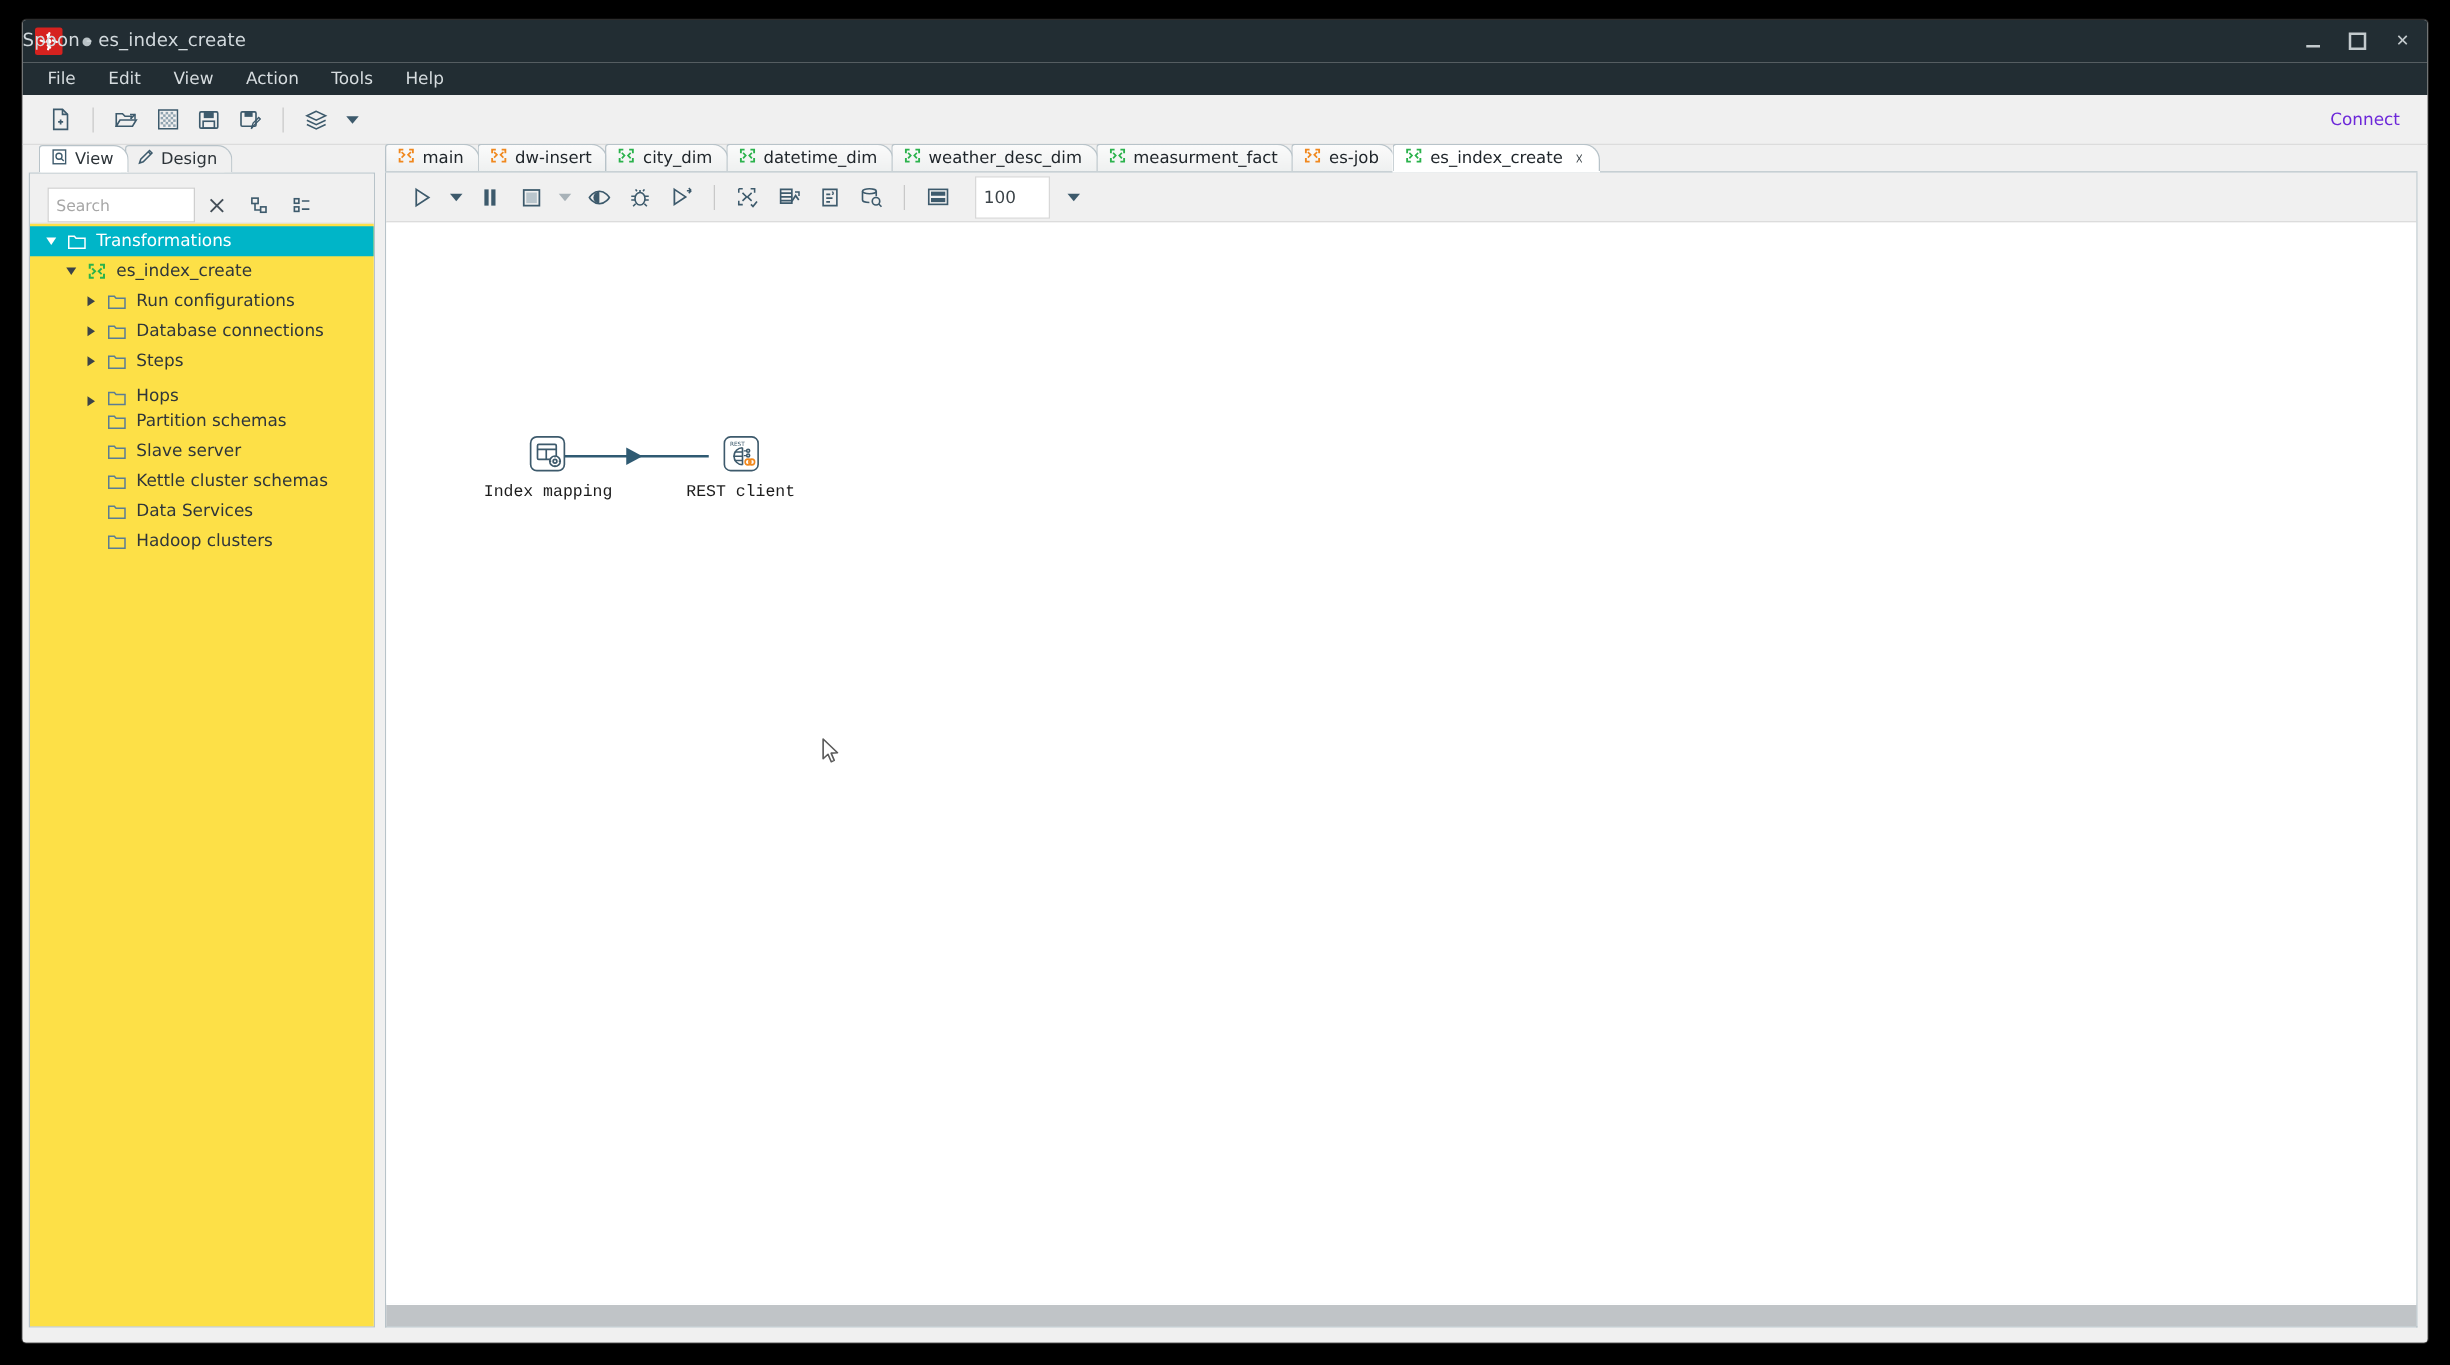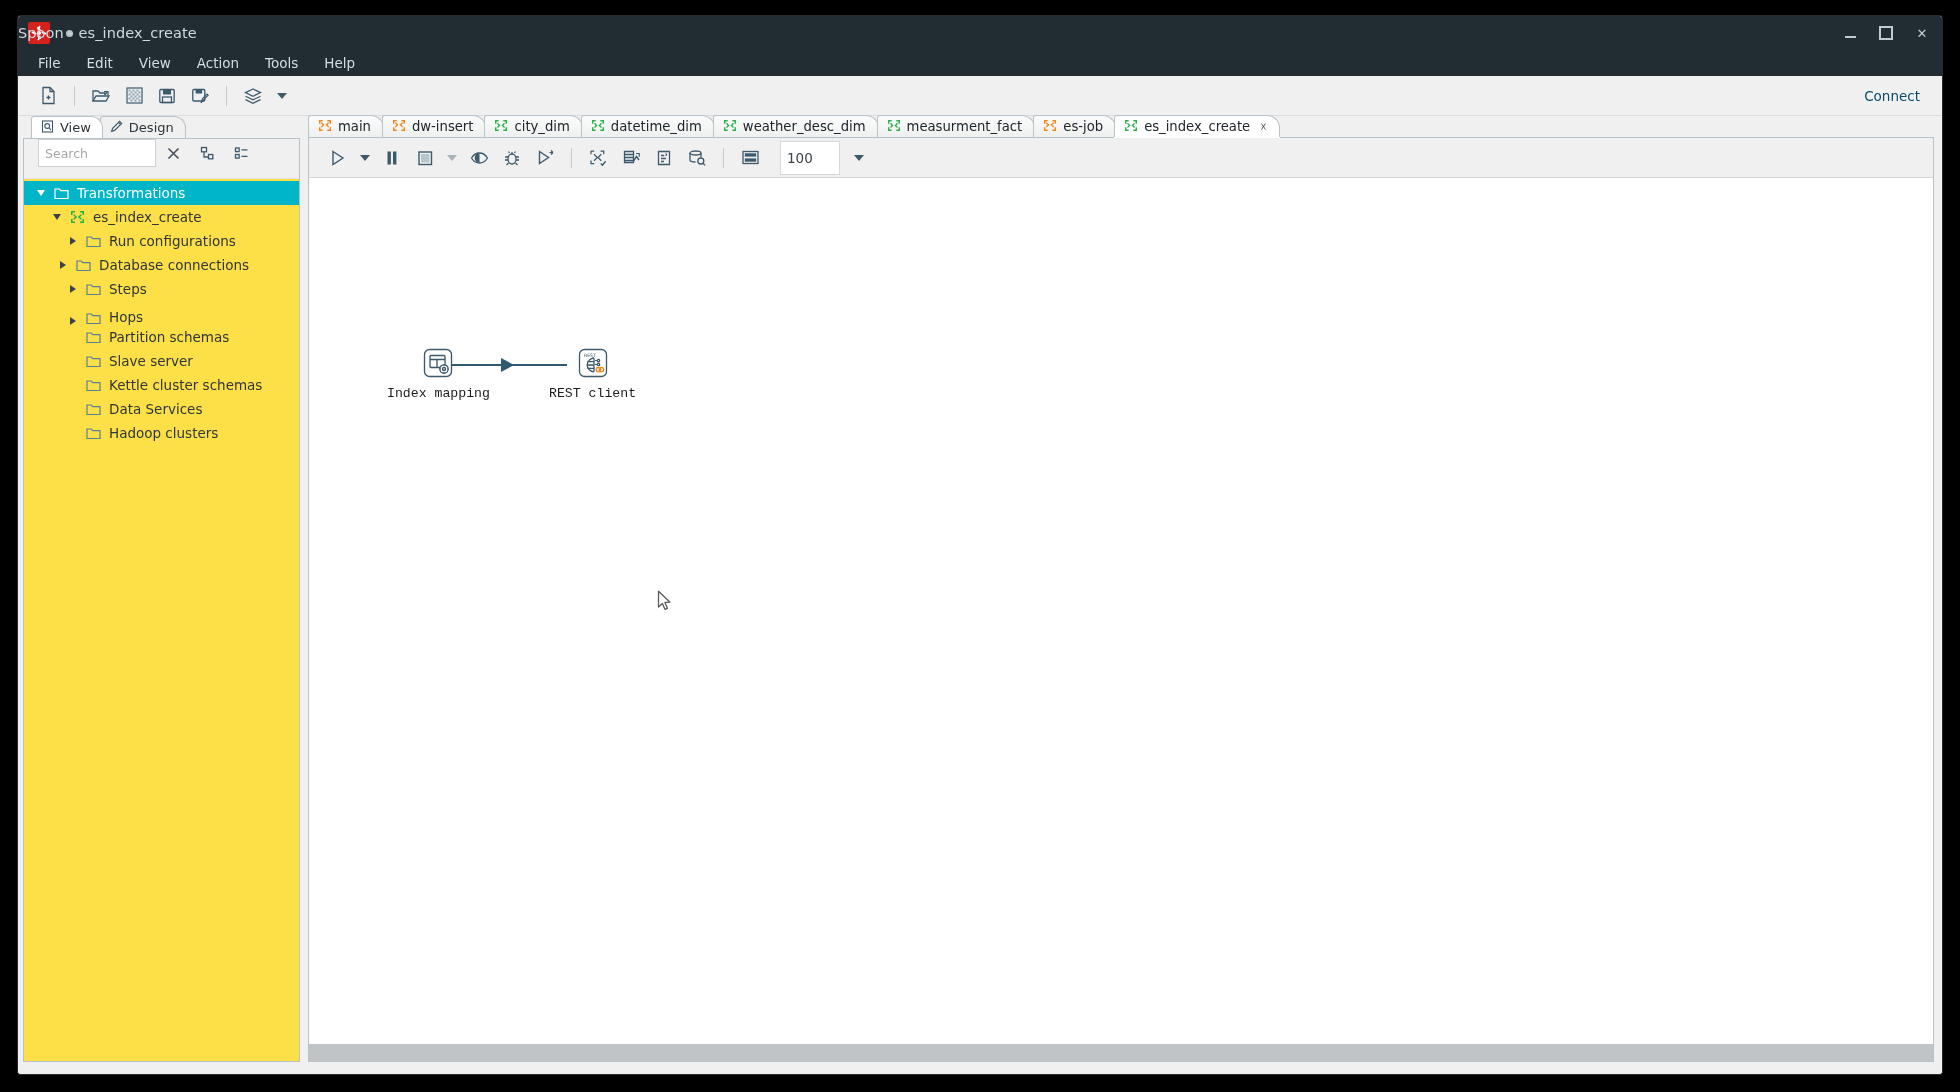--- a/index.html
+++ b/index.html
@@ -79,21 +79,21 @@
     align-items: center; justify-content: center; cursor: default;
   }
   .caret-dn {
     width: 0; height: 0;
     border-left: 5px solid transparent;
     border-right: 5px solid transparent;
     border-top: 6px solid #3d5a6c;
   }
   .connect-label {
     position: absolute; right: 22px;
-    font-size: 13.5px; color: #0c4a6e; cursor: default;
+    font-size: 13.5px; color: #6d28d9; cursor: default;
   }
   
   .body-row { flex: 1 1 auto; display: flex; min-height: 0; background:#f0f0f0; }
   
   .left-panel {
     width: 290px; flex: 0 0 290px;
     display: flex; flex-direction: column;
     padding: 0 0 12px 5px;
   }
   .tabstrip-left {
@@ -112,21 +112,21 @@
   .ltab.inactive { background: #f0f0f0; color:#2c3338; margin-left:-3px; z-index:0; }
   .ltab.active { z-index: 2; }
   .panel-box {
     flex: 1 1 auto; min-height: 0;
     border: 1px solid #b8c3c9; background: #fff;
     display: flex; flex-direction: column;
     margin-right: 8px;
   }
   .search-row {
     height: 40px; background: #f0f0f0;
-    display: flex; align-items: flex-start;
+    display: flex; align-items: flex-end;
     padding: 0 10px 0 14px; gap: 0;
     border-bottom: 1px solid #e2e2e2;
   }
   .search-input {
     width: 118px; height: 28px;
     border: 1px solid #cfcfcf; background: #fff;
     font-size: 12.5px; color: #3b4348;
     padding: 0 6px; font-family: "DejaVu Sans", sans-serif;
     outline: none;
   }
@@ -440,21 +440,21 @@
             <div class="twist">
                 <div class="arrow-r"></div>
               </div>
             <div class="tico">
               <svg width="15" height="13" viewBox="0 0 15 13" fill="none" stroke="#5b7d94" stroke-width="1.2">
                   <path d="M1 11.5V2h4.5l1.3 1.6H14v7.9z"></path>
                 </svg>
             </div>
             <div class="tlabel">Run configurations</div>
           </div>
-          <div class="tnode" style="padding-left:30px;">
+          <div class="tnode" style="padding-left:40px;">
             <div class="twist">
                 <div class="arrow-r"></div>
               </div>
             <div class="tico">
               <svg width="15" height="13" viewBox="0 0 15 13" fill="none" stroke="#5b7d94" stroke-width="1.2">
                   <path d="M1 11.5V2h4.5l1.3 1.6H14v7.9z"></path>
                 </svg>
             </div>
             <div class="tlabel">Database connections</div>
           </div>

